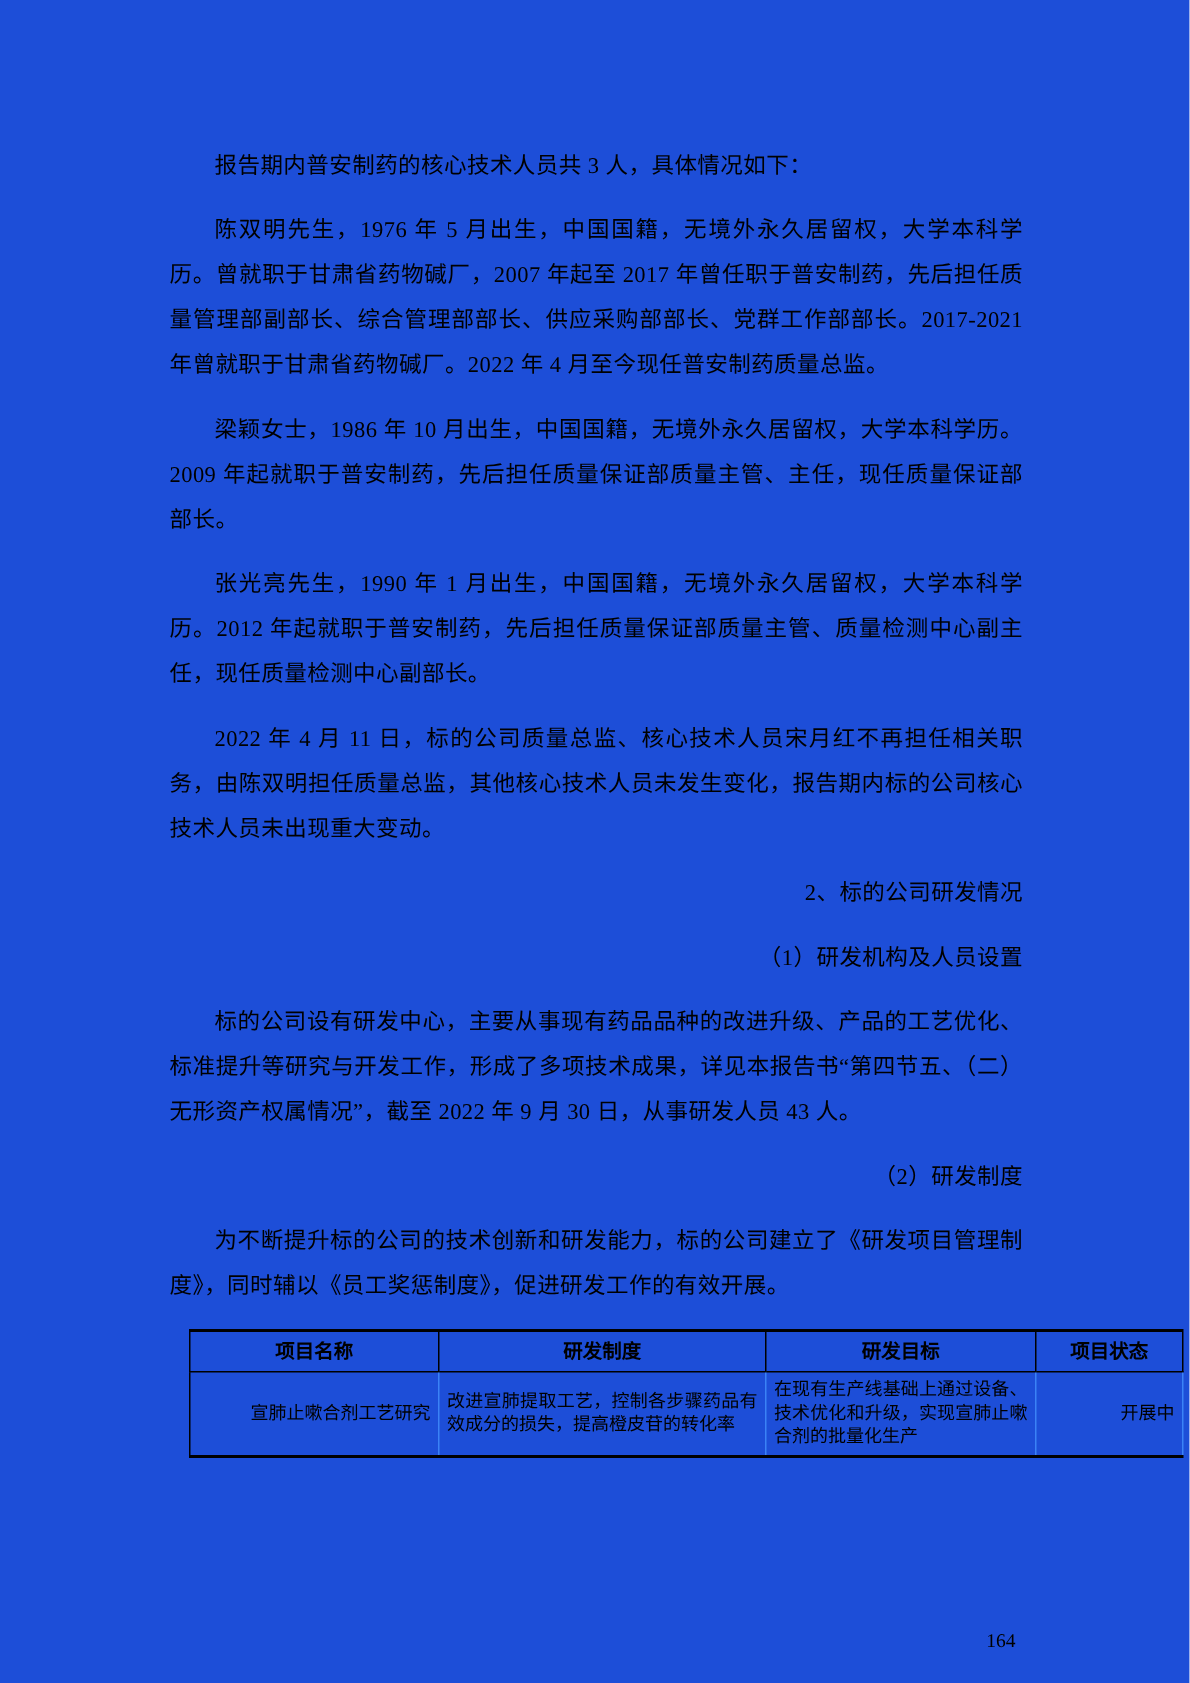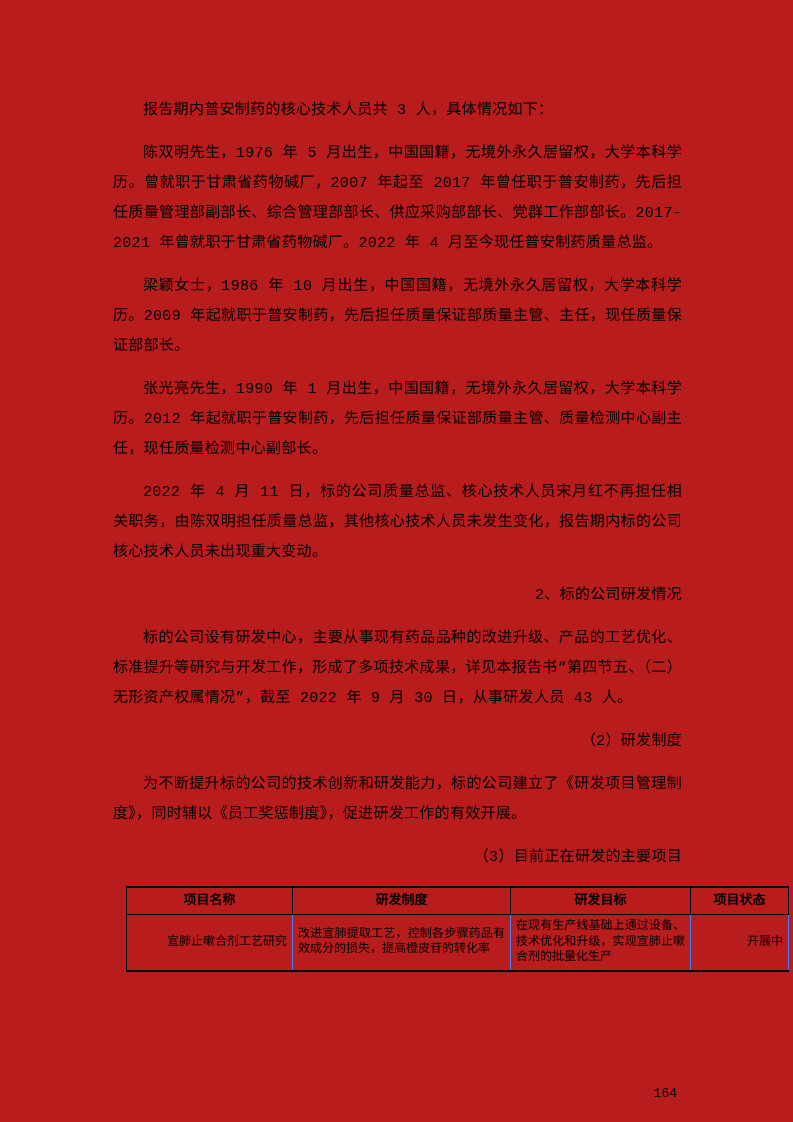--- a/index.html
+++ b/index.html
@@ -4,23 +4,23 @@
 <style>
   html, body {
     margin: 0;
     padding: 0;
     background: #ffffff;
   }
   .page {
     position: relative;
     width: 793px;
     height: 1122px;
-    background: #b91c1c;
+    background: #1d4ed8;
     overflow: hidden;
-    font-family: Liberation Mono, monospace;
+    font-family: Liberation Serif, serif;
     color: #000000;
   }
   .content {
     position: absolute;
     left: 113px;
     top: 96px;
     width: 569px;
   }
   .para {
     font-size: 15px;
@@ -90,28 +90,28 @@
     <p class="para">陈双明先生，1976 年 5 月出生，中国国籍，无境外永久居留权，大学本科学历。曾就职于甘肃省药物碱厂，2007 年起至 2017 年曾任职于普安制药，先后担任质量管理部副部长、综合管理部部长、供应采购部部长、党群工作部部长。2017-2021 年曾就职于甘肃省药物碱厂。2022 年 4 月至今现任普安制药质量总监。</p>
 
     <p class="para">梁颖女士，1986 年 10 月出生，中国国籍，无境外永久居留权，大学本科学历。2009 年起就职于普安制药，先后担任质量保证部质量主管、主任，现任质量保证部部长。</p>
 
     <p class="para">张光亮先生，1990 年 1 月出生，中国国籍，无境外永久居留权，大学本科学历。2012 年起就职于普安制药，先后担任质量保证部质量主管、质量检测中心副主任，现任质量检测中心副部长。</p>
 
     <p class="para">2022 年 4 月 11 日，标的公司质量总监、核心技术人员宋月红不再担任相关职务，由陈双明担任质量总监，其他核心技术人员未发生变化，报告期内标的公司核心技术人员未出现重大变动。</p>
 
     <p class="heading">2、标的公司研发情况</p>
 
+    <p class="heading">（1）研发机构及人员设置</p>
 
     <p class="para">标的公司设有研发中心，主要从事现有药品品种的改进升级、产品的工艺优化、标准提升等研究与开发工作，形成了多项技术成果，详见本报告书“第四节五、（二）无形资产权属情况”，截至 2022 年 9 月 30 日，从事研发人员 43 人。</p>
 
     <p class="heading">（2）研发制度</p>
 
     <p class="para">为不断提升标的公司的技术创新和研发能力，标的公司建立了《研发项目管理制度》，同时辅以《员工奖惩制度》，促进研发工作的有效开展。</p>
 
-    <p class="heading">（3）目前正在研发的主要项目</p>
 
     <table class="rd-table">
       <thead>
         <tr>
           <th class="col-name">项目名称</th>
           <th class="col-content">研发制度</th>
           <th class="col-goal">研发目标</th>
           <th class="col-status">项目状态</th>
         </tr>
       </thead>

